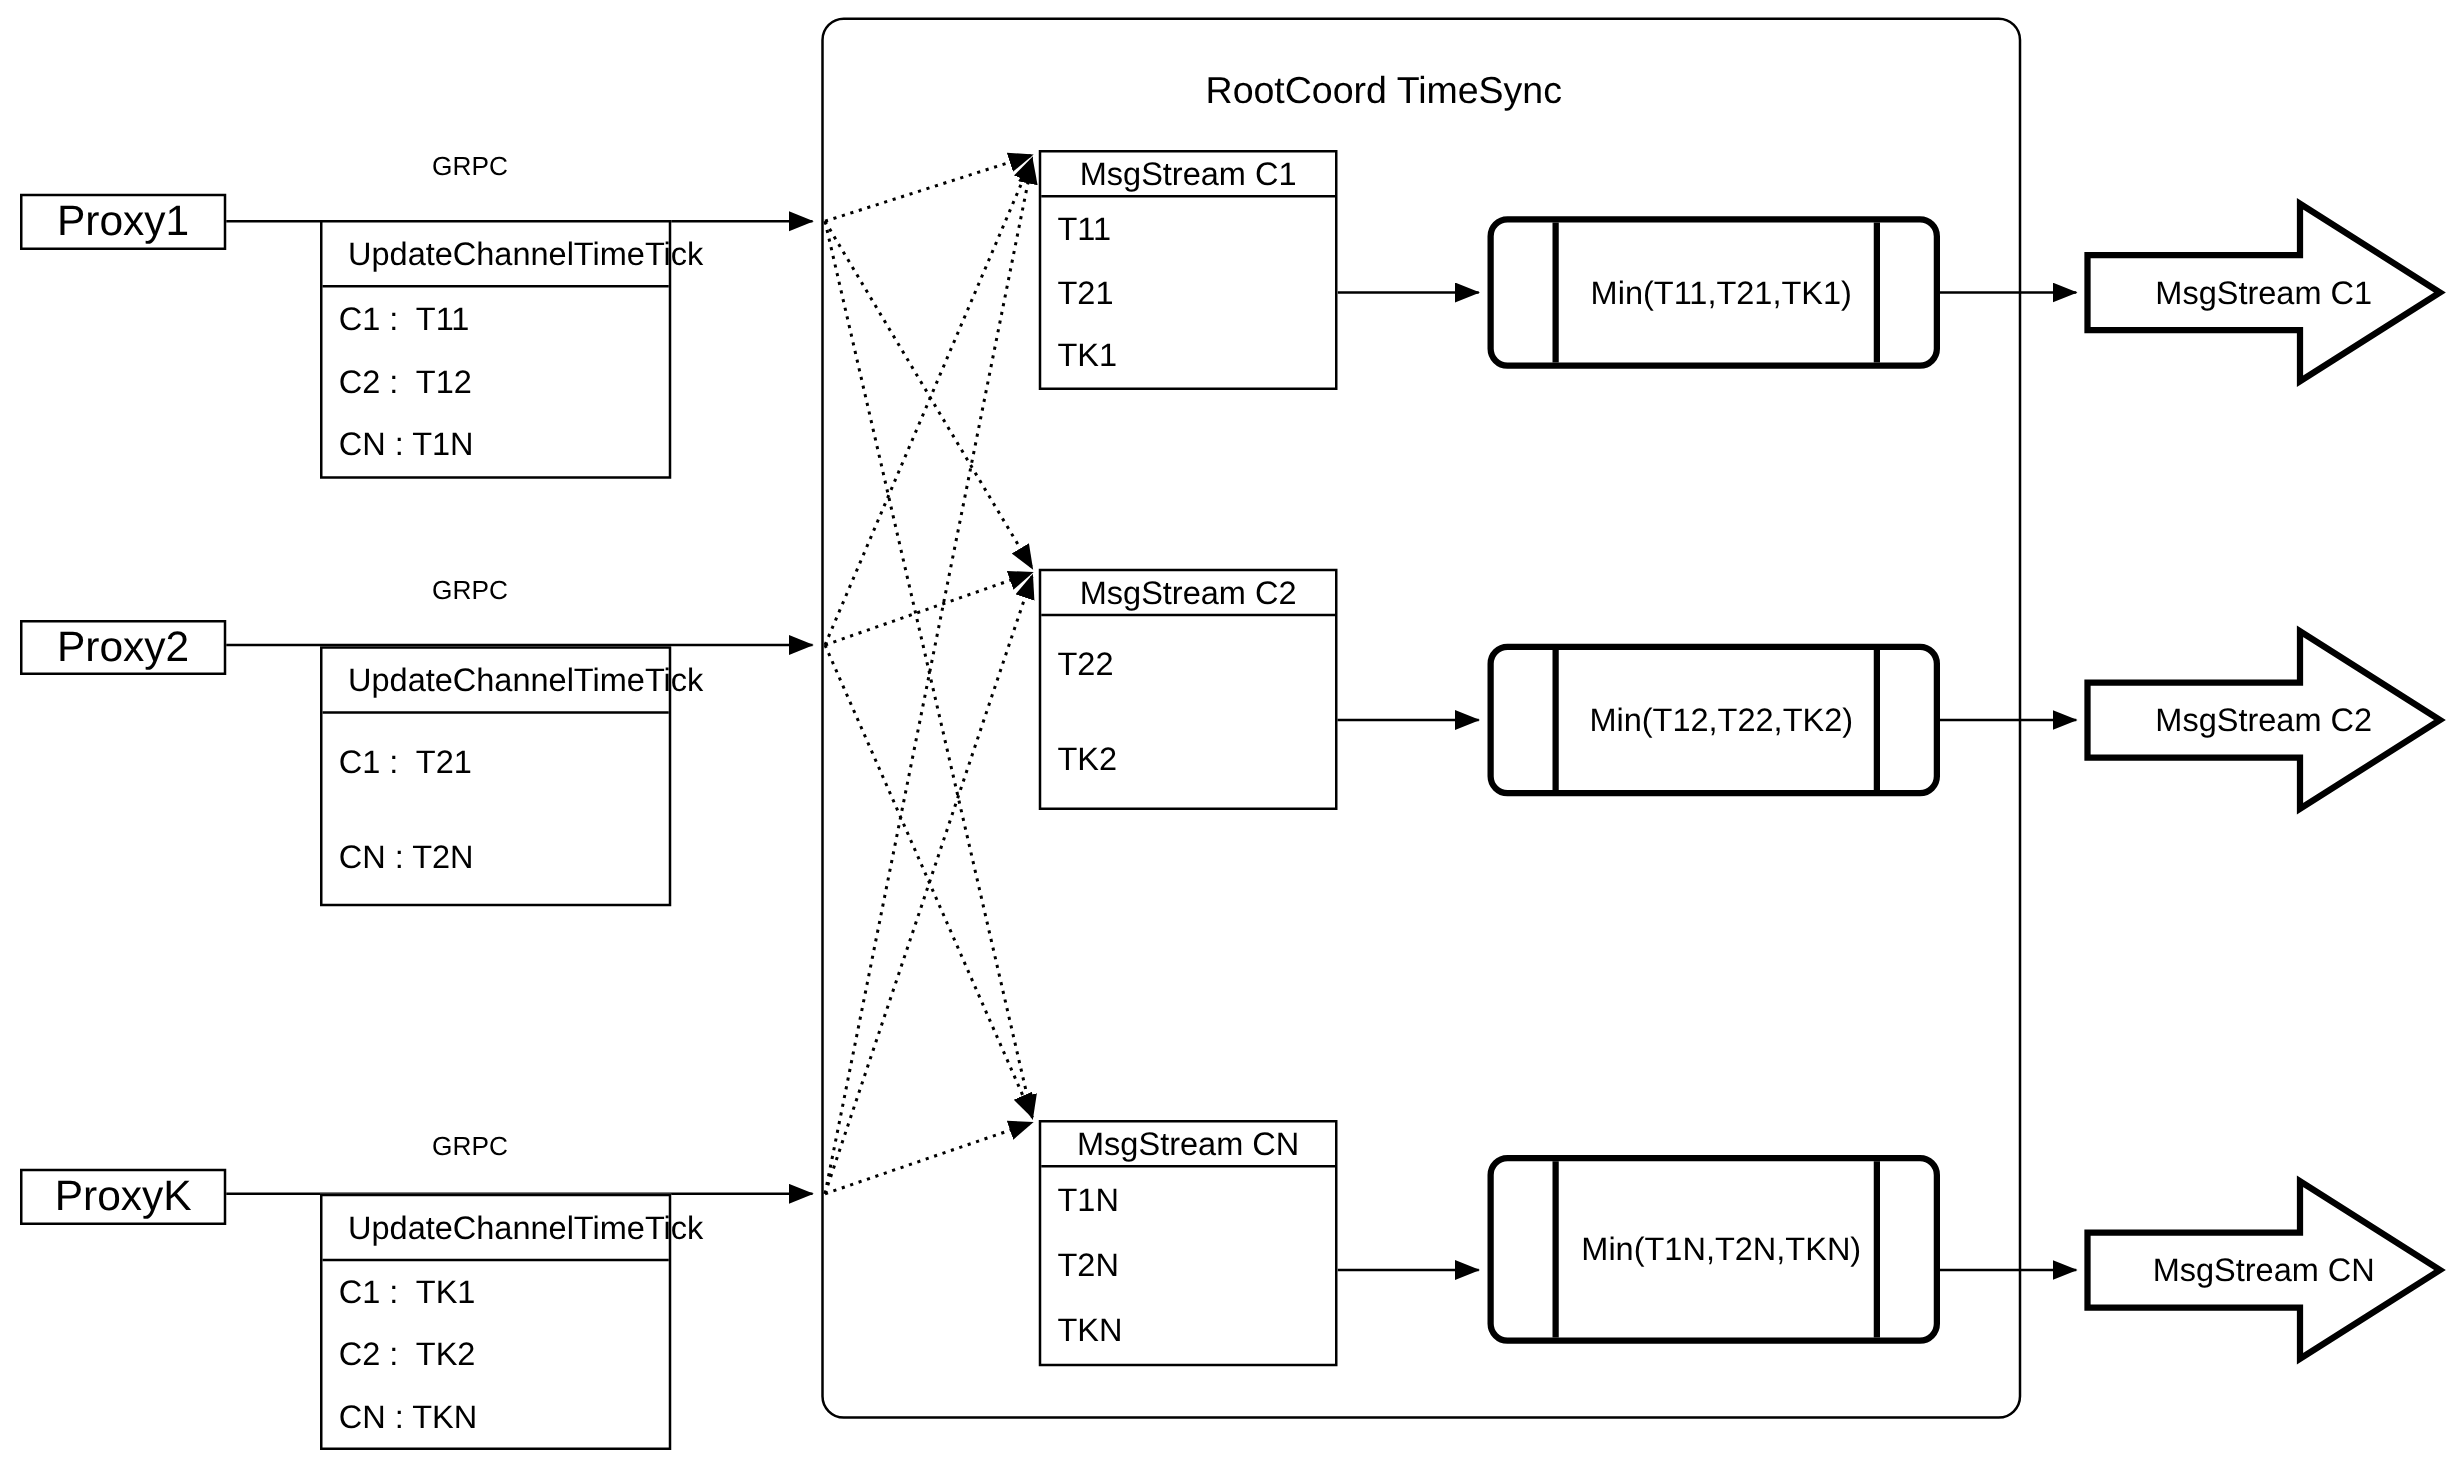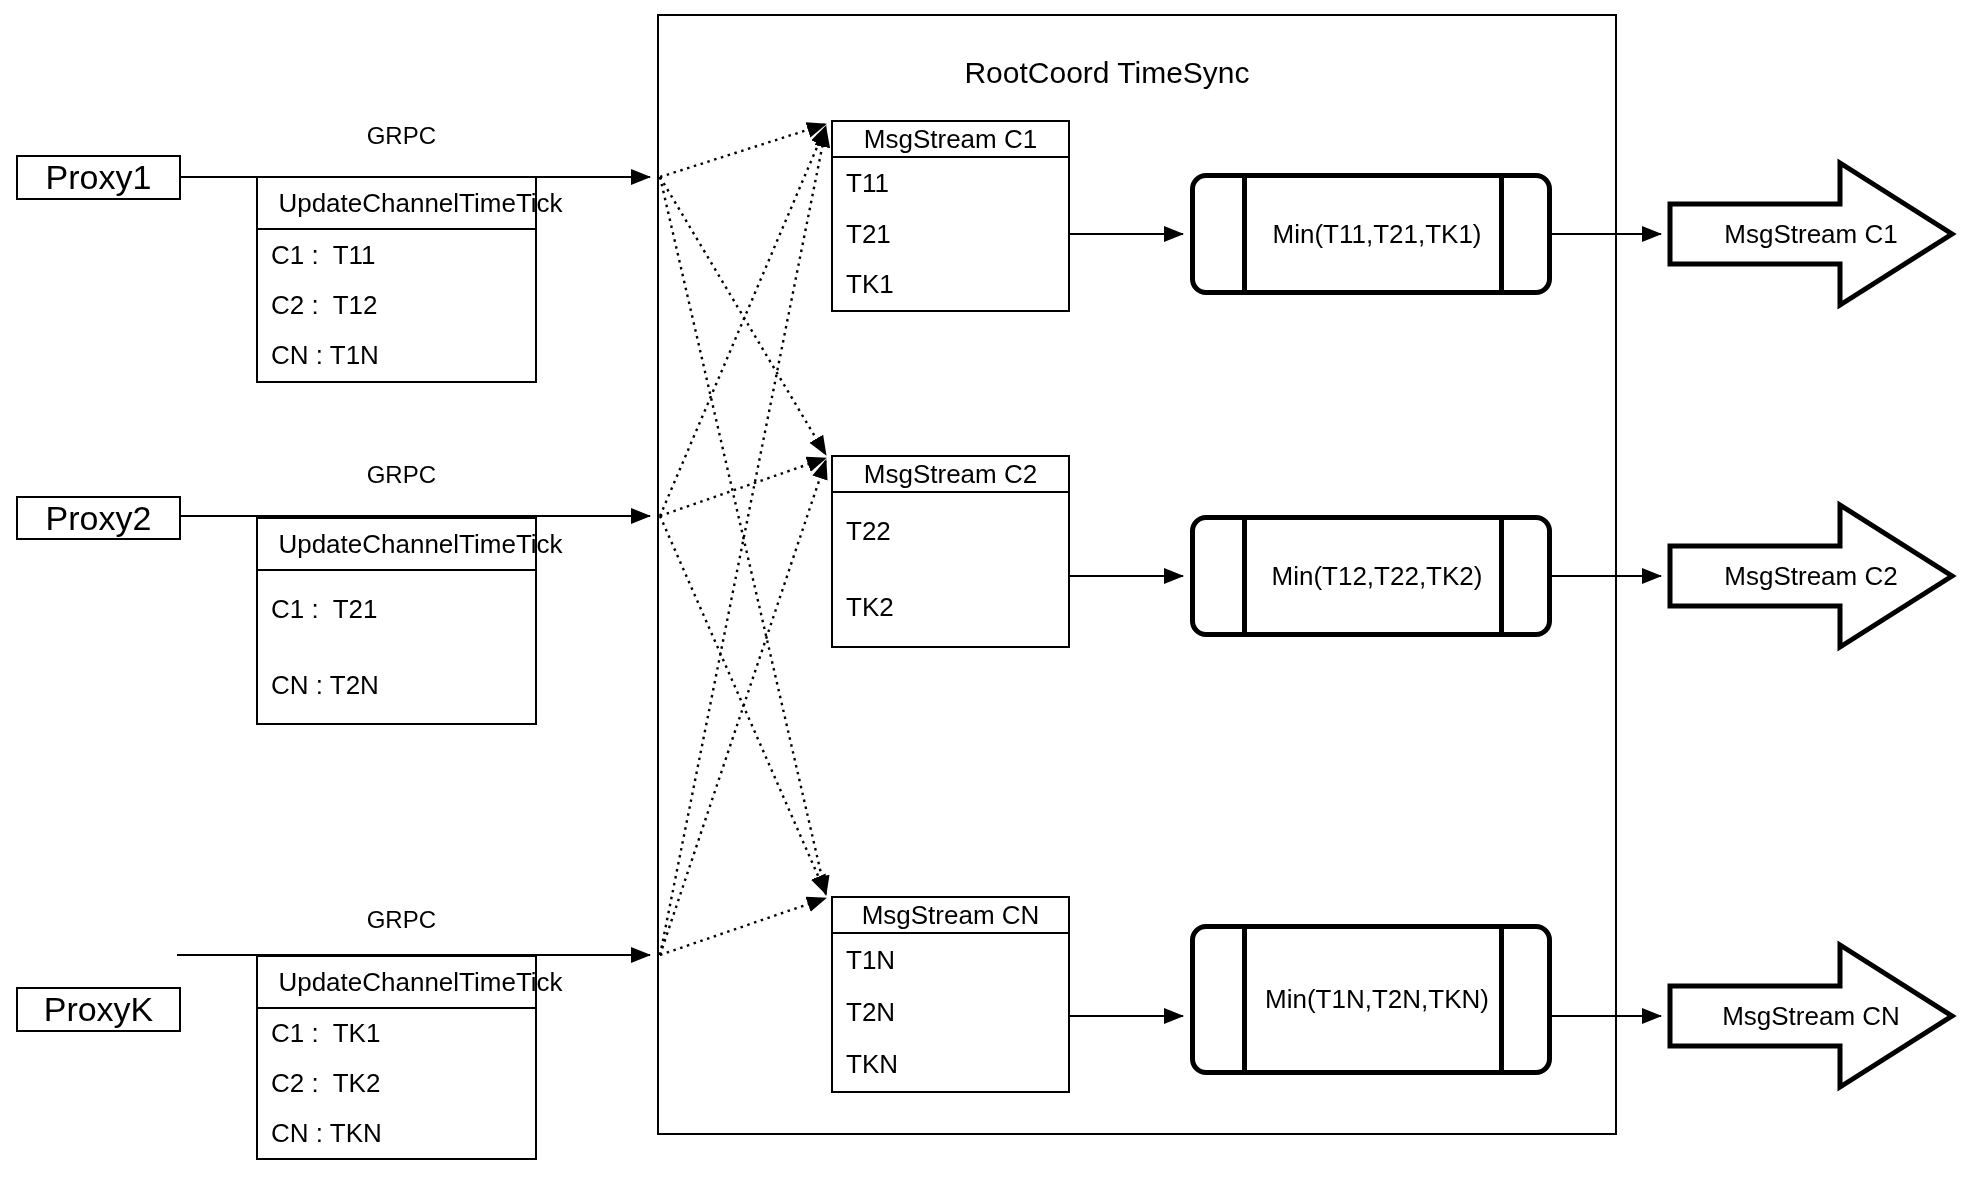--- a/index.html
+++ b/index.html
@@ -14,21 +14,21 @@
   .abs{position:absolute;}
   svg.wires{position:absolute;left:0;top:0;width:1969px;height:1183px;}
   .conn{stroke:#000;stroke-width:2;fill:none;}
   .dot{stroke:#000;stroke-width:2.4;fill:none;stroke-dasharray:2.5 4.6;}
   .big-arrow{fill:#ffffff;stroke:#000;stroke-width:5;stroke-linejoin:miter;}
   .proxy-box{
     border:2.5px solid #000;background:#fff;
     display:flex;align-items:center;justify-content:center;
     font-size:34px;
   }
-  .grpc-label{font-size:24px;text-align:right;}
+  .grpc-label{font-size:21px;text-align:center;}
   .dia-table{
     border:2px solid #000;background:#fff;box-sizing:border-box;
     display:flex;flex-direction:column;
   }
   .dia-table .t-header{
     border-bottom:2px solid #000;
     display:flex;align-items:center;justify-content:center;
     font-size:26px;
   }
   .dia-table .t-body{flex:1;display:flex;flex-direction:column;}
@@ -91,21 +91,21 @@
 
     <line class="conn" x1="1552" y1="234" x2="1661" y2="234" marker-end="url(#arr)"></line>
     <line class="conn" x1="1552" y1="576" x2="1661" y2="576" marker-end="url(#arr)"></line>
     <line class="conn" x1="1552" y1="1016" x2="1661" y2="1016" marker-end="url(#arr)"></line>
 
     <polygon class="big-arrow" points="1670,204 1840,204 1840,163 1952,234 1840,305 1840,264 1670,264"></polygon>
     <polygon class="big-arrow" points="1670,546 1840,546 1840,505 1952,576 1840,647 1840,606 1670,606"></polygon>
     <polygon class="big-arrow" points="1670,986 1840,986 1840,945 1952,1016 1840,1087 1840,1046 1670,1046"></polygon>
   </svg>
 
-  <div class="abs root-box" style="left:657px;top:14px;width:960px;height:1121px;">
+  <div class="abs root-box" style="left:657px;top:14px;width:960px;height:1121px;border-radius:18px;">
     <div class="root-title">RootCoord TimeSync</div>
   </div>
 
   <div class="abs proxy-box" style="left:16px;top:155px;width:161px;height:41px;">
     <span>Proxy1</span>
   </div>
   <div class="abs grpc-label" style="left:316px;top:122px;width:120px;">GRPC</div>
   <div class="abs dia-table uctt" style="left:256px;top:176px;width:281px;height:207px;">
     <div class="t-header">UpdateChannelTimeTick</div>
     <div class="t-body">
@@ -120,21 +120,21 @@
   </div>
   <div class="abs grpc-label" style="left:316px;top:461px;width:120px;">GRPC</div>
   <div class="abs dia-table uctt" style="left:256px;top:517px;width:281px;height:208px;">
     <div class="t-header">UpdateChannelTimeTick</div>
     <div class="t-body">
       <div class="t-row">C1 :  T21</div>
       <div class="t-row">CN : T2N</div>
     </div>
   </div>
 
-  <div class="abs proxy-box" style="left:16px;top:987px;width:161px;height:41px;">
+  <div class="abs proxy-box" style="left:16px;top:935px;width:161px;height:41px;">
     <span>ProxyK</span>
   </div>
   <div class="abs grpc-label" style="left:316px;top:906px;width:120px;">GRPC</div>
   <div class="abs dia-table uctt" style="left:256px;top:955px;width:281px;height:205px;">
     <div class="t-header">UpdateChannelTimeTick</div>
     <div class="t-body">
       <div class="t-row">C1 :  TK1</div>
       <div class="t-row">C2 :  TK2</div>
       <div class="t-row">CN : TKN</div>
     </div>

